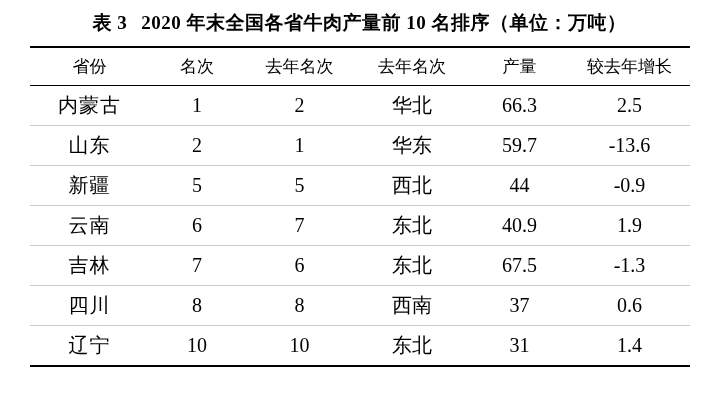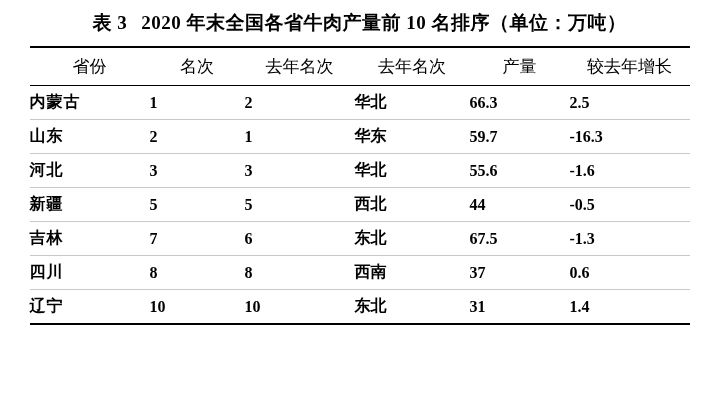--- a/index.html
+++ b/index.html
@@ -54,22 +54,23 @@
     font-weight: normal;
     padding: 7px 0 7px 0;
     text-align: center;
     border-top: 2px solid #000;
     border-bottom: 1.2px solid #000;
   }
   table.data-table tbody tr:last-child td {
     border-bottom: 2px solid #000;
   }
   table.data-table tbody td {
-    font-size: 16px;
-    font-weight: bold;
+    font-size: 20px;
+    font-weight: normal;
+    text-align: center;
     padding: 6px 0 6px 0;
     border-bottom: 0.8px solid #c9c9c9;
   }
   table.data-table tbody td.province {
     letter-spacing: 1px;
   }
 </style>
 </head>
 <body>
 
@@ -106,37 +107,37 @@
         <td>华北</td>
         <td>66.3</td>
         <td>2.5</td>
       </tr>
       <tr>
         <td class="province">山东</td>
         <td>2</td>
         <td>1</td>
         <td>华东</td>
         <td>59.7</td>
-        <td>-16.3</td>
-      </tr>
-      <tr>
-        <td class="province">河北</td>
-        <td>3</td>
-        <td>3</td>
-        <td>华北</td>
-        <td>55.6</td>
-        <td>-1.6</td>
+        <td>-13.6</td>
       </tr>
       <tr>
         <td class="province">新疆</td>
         <td>5</td>
         <td>5</td>
         <td>西北</td>
         <td>44</td>
-        <td>-0.5</td>
+        <td>-0.9</td>
+      </tr>
+      <tr>
+        <td class="province">云南</td>
+        <td>6</td>
+        <td>7</td>
+        <td>东北</td>
+        <td>40.9</td>
+        <td>1.9</td>
       </tr>
       <tr>
         <td class="province">吉林</td>
         <td>7</td>
         <td>6</td>
         <td>东北</td>
         <td>67.5</td>
         <td>-1.3</td>
       </tr>
       <tr>

